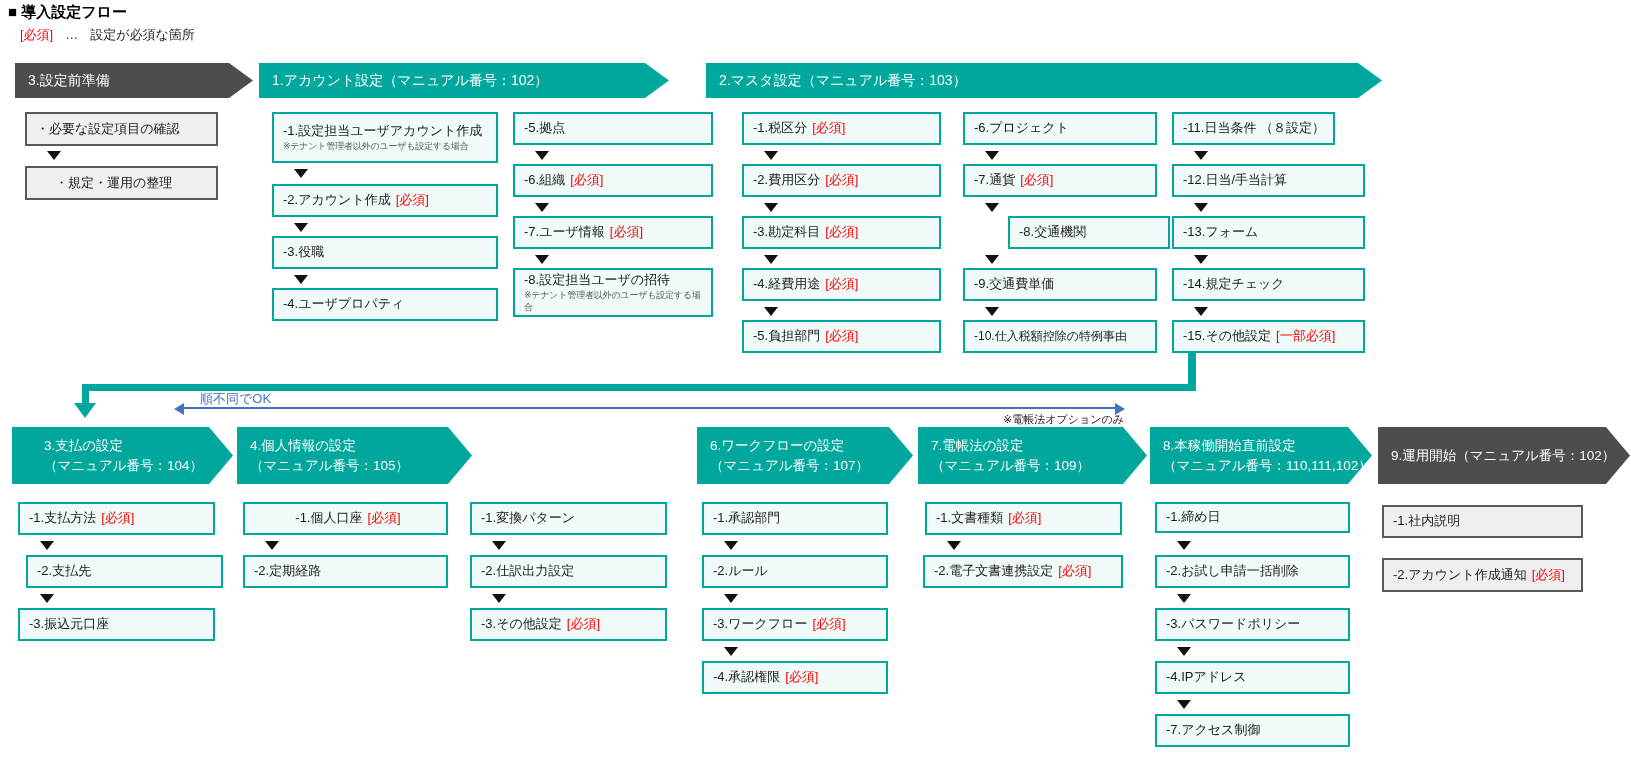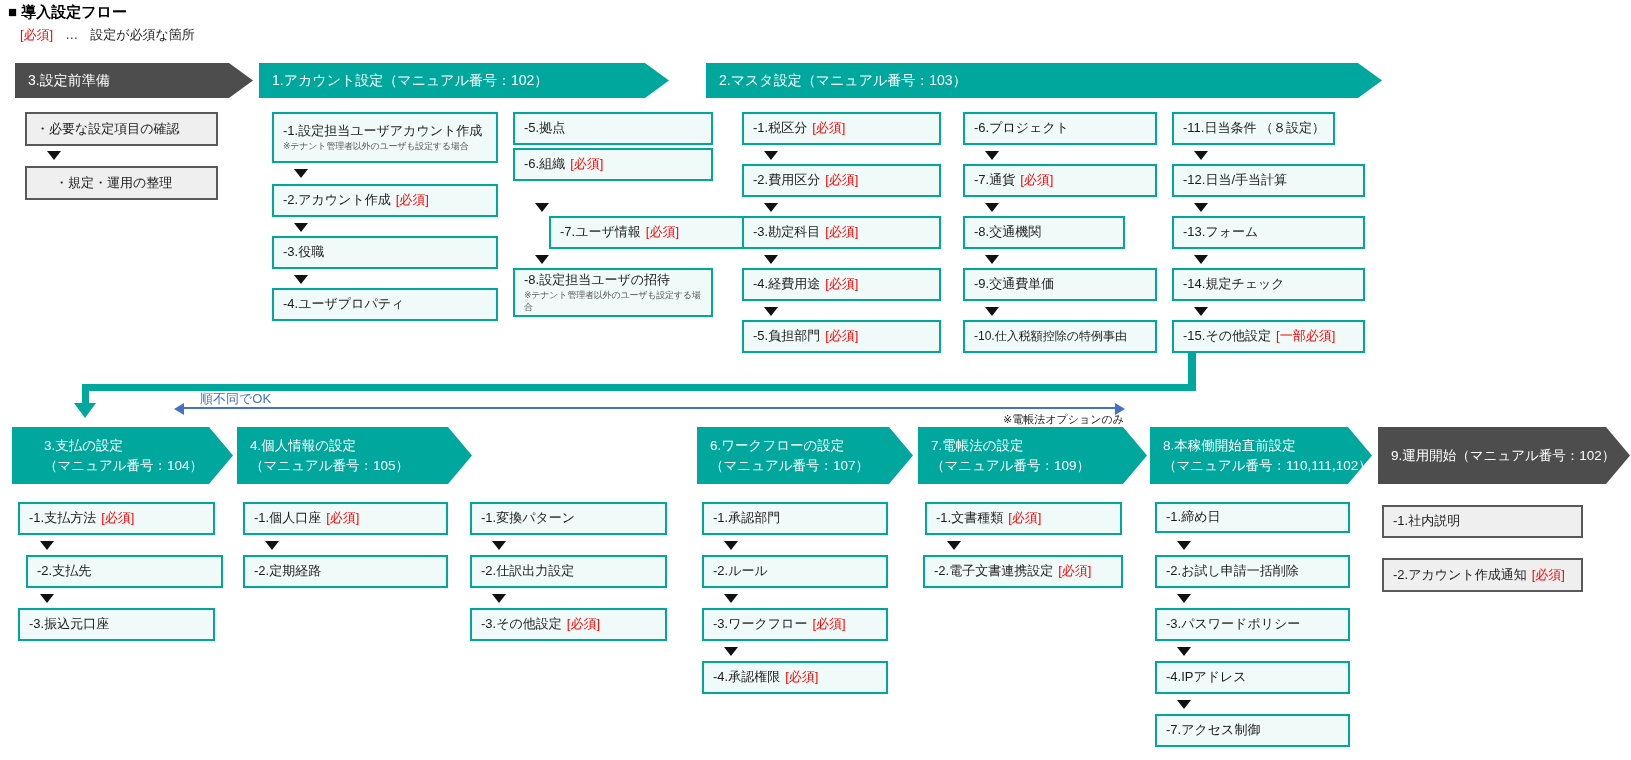--- a/index.html
+++ b/index.html
@@ -95,25 +95,25 @@
     </div>
   <div class="tri" style="left:294px;top:275px;"></div>
   <div class="box" style="left:272px;top:288px;width:226px;height:33px;">
       <div><span>-4.ユーザプロパティ</span></div>
     </div>
 
   <div class="box" style="left:513px;top:112px;width:200px;height:33px;">
       <div><span>-5.拠点</span></div>
     </div>
   <div class="tri" style="left:535px;top:151px;"></div>
-  <div class="box" style="left:513px;top:148px;width:200px;height:33px;">
+  <div class="box" style="left:513px;top:164px;width:200px;height:33px;">
       <div><span>-6.組織</span><span class="req">[必須]</span></div>
     </div>
   <div class="tri" style="left:535px;top:203px;"></div>
-  <div class="box" style="left:513px;top:216px;width:200px;height:33px;margin-left:36px;">
+  <div class="box" style="left:513px;top:216px;width:200px;height:33px;">
       <div><span>-7.ユーザ情報</span><span class="req">[必須]</span></div>
     </div>
   <div class="tri" style="left:535px;top:255px;"></div>
   <div class="box" style="left:513px;top:268px;width:200px;height:49px;">
       <div><span>-8.設定担当ユーザの招待</span></div>
       <div class="note">※テナント管理者以外のユーザも設定する場合</div>
     </div>
 
   <div class="box" style="left:742px;top:112px;width:199px;height:33px;">
       <div><span>-1.税区分</span><span class="req">[必須]</span></div>
@@ -136,21 +136,21 @@
     </div>
 
   <div class="box" style="left:963px;top:112px;width:194px;height:33px;">
       <div><span>-6.プロジェクト</span></div>
     </div>
   <div class="tri" style="left:985px;top:151px;"></div>
   <div class="box" style="left:963px;top:164px;width:194px;height:33px;">
       <div><span>-7.通貨</span><span class="req">[必須]</span></div>
     </div>
   <div class="tri" style="left:985px;top:203px;"></div>
-  <div class="box" style="left:963px;top:216px;width:162px;height:33px;">
+  <div class="box" style="left:1008px;top:216px;width:162px;height:33px;">
       <div><span>-8.交通機関</span></div>
     </div>
   <div class="tri" style="left:985px;top:255px;"></div>
   <div class="box" style="left:963px;top:268px;width:194px;height:33px;">
       <div><span>-9.交通費単価</span></div>
     </div>
   <div class="tri" style="left:985px;top:307px;"></div>
   <div class="box" style="left:963px;top:320px;width:194px;height:33px;font-size:12px;">
       <div><span>-10.仕入税額控除の特例事由</span></div>
     </div>
@@ -216,21 +216,21 @@
     </div>
   <div class="tri" style="left:40px;top:541px;"></div>
   <div class="box" style="left:18px;top:555px;width:197px;height:33px;margin-left:8px;">
       <div><span>-2.支払先</span></div>
     </div>
   <div class="tri" style="left:40px;top:594px;"></div>
   <div class="box" style="left:18px;top:608px;width:197px;height:33px;">
       <div><span>-3.振込元口座</span></div>
     </div>
 
-  <div class="box" style="left:243px;top:502px;width:205px;height:33px;">
+  <div class="box" style="left:243px;top:502px;width:205px;height:33px;align-items:center;">
       <div><span>-1.個人口座</span><span class="req">[必須]</span></div>
     </div>
   <div class="tri" style="left:265px;top:541px;"></div>
   <div class="box" style="left:243px;top:555px;width:205px;height:33px;">
       <div><span>-2.定期経路</span></div>
     </div>
 
   <div class="box" style="left:470px;top:502px;width:197px;height:33px;">
       <div><span>-1.変換パターン</span></div>
     </div>

